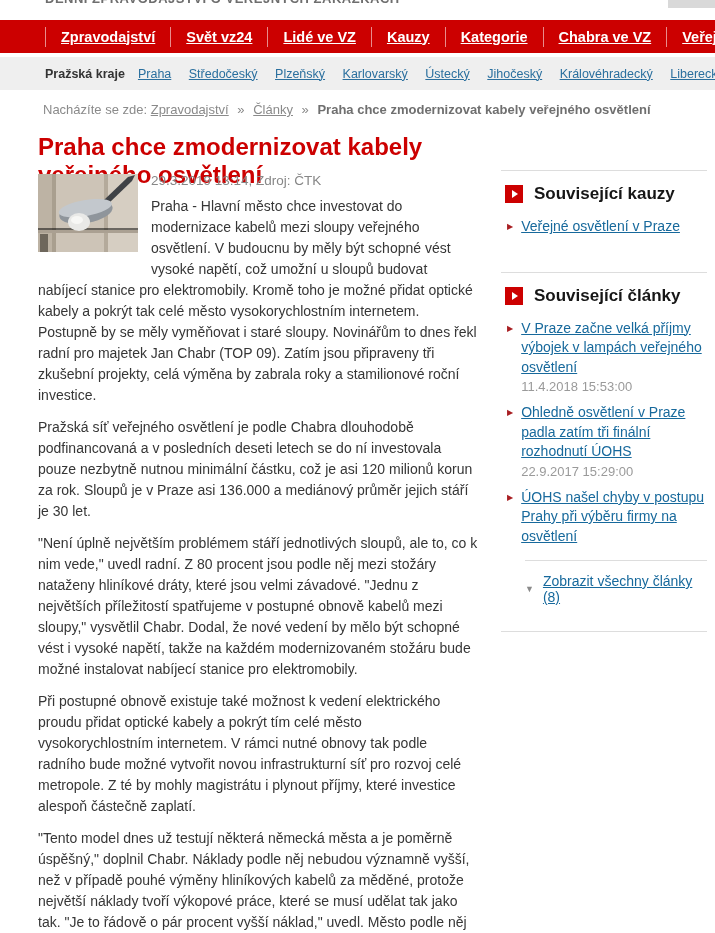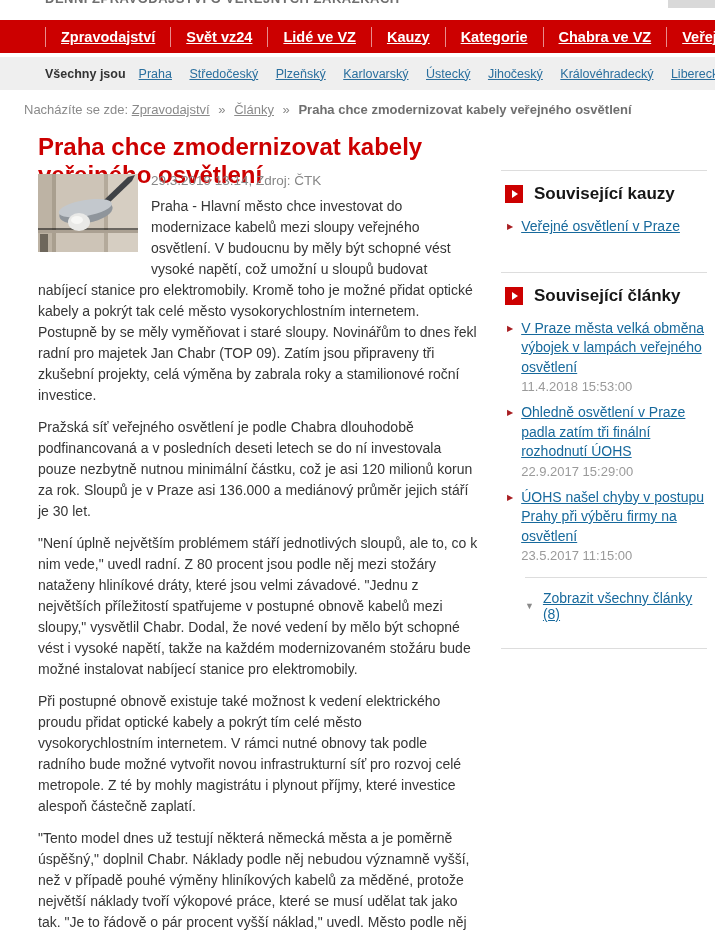--- a/index.html
+++ b/index.html
@@ -21,21 +21,21 @@
 
   .nav-gap { height: 4px; background: #fff; }
 
   
   .regionbar { height: 33px; background: #efefef; display: flex; align-items: center;
                padding-left: 45px; white-space: nowrap; overflow: hidden; font-size: 12.5px; }
   .regionbar .all { font-weight: bold; color: #333; margin-right: 13px; }
   .regionbar a { color: #2a6f9e; text-decoration: underline; margin-right: 14px; cursor: pointer; }
 
   
-  .breadcrumb { padding: 12px 0 0 24px; font-size: 13px; color: #8a8a8a; white-space: nowrap; overflow: hidden; }
+  .breadcrumb { padding: 12px 0 0 43px; font-size: 13px; color: #8a8a8a; white-space: nowrap; overflow: hidden; }
   .breadcrumb a { color: #8a8a8a; text-decoration: underline; cursor: pointer; }
   .breadcrumb .sep { margin: 0 5px; }
   .breadcrumb .current { font-weight: bold; color: #6f6f6f; }
 
   
   .title { margin: 16px 0 0 38px; width: 460px; font-size: 24px; font-weight: bold; color: #cc0000; line-height: 1.15; }
   .article { position: absolute; left: 38px; top: 172px; width: 440px; }
   .article-image { float: left; width: 100px; height: 78px; margin: 2px 13px 8px 0; display: block; }
   .meta { font-size: 13.5px; color: #878787; margin-bottom: 8px; padding-top: 1px; }
   .article p { font-size: 14px; line-height: 21px; color: #363636; margin-bottom: 11px; }
@@ -83,21 +83,21 @@
       <a>Kategorie</a>
 
       <a>Chabra ve VZ</a>
 
       <a>Veřejné zakázky</a>
     </nav>
 
   <div class="nav-gap"></div>
 
   <div class="regionbar">
-    <span class="all">Všechny jsou</span>
+    <span class="all">Pražská kraje</span>
     <span>
       
     
         <a>Praha</a>
       
         <a>Středočeský</a>
       
         <a>Plzeňský</a>
       
         <a>Karlovarský</a>
@@ -186,38 +186,37 @@
     <section class="side-section last">
       <div class="side-head">
         <span class="play-icon"></span>
         <span class="head-label">Související články</span>
       </div>
       <div>
 
           <div class="side-item">
             <span class="bullet">▶</span>
             <span class="link-col">
-              <a>V Praze města velká obměna výbojek v lampách veřejného osvětlení</a>
+              <a>V Praze začne velká příjmy výbojek v lampách veřejného osvětlení</a>
               <span class="date">11.4.2018 15:53:00</span>
             </span>
           </div>
 
           <div class="side-item">
             <span class="bullet">▶</span>
             <span class="link-col">
               <a>Ohledně osvětlení v Praze padla zatím tři finální rozhodnutí ÚOHS</a>
               <span class="date">22.9.2017 15:29:00</span>
             </span>
           </div>
 
           <div class="side-item">
             <span class="bullet">▶</span>
             <span class="link-col">
               <a>ÚOHS našel chyby v postupu Prahy při výběru firmy na osvětlení</a>
-              <span class="date">23.5.2017 11:15:00</span>
             </span>
           </div>
         </div>
       <div class="show-all-row">
         <span class="tri">▼</span>
         <a>Zobrazit všechny články (8)</a>
       </div>
     </section>
 
   </aside>

